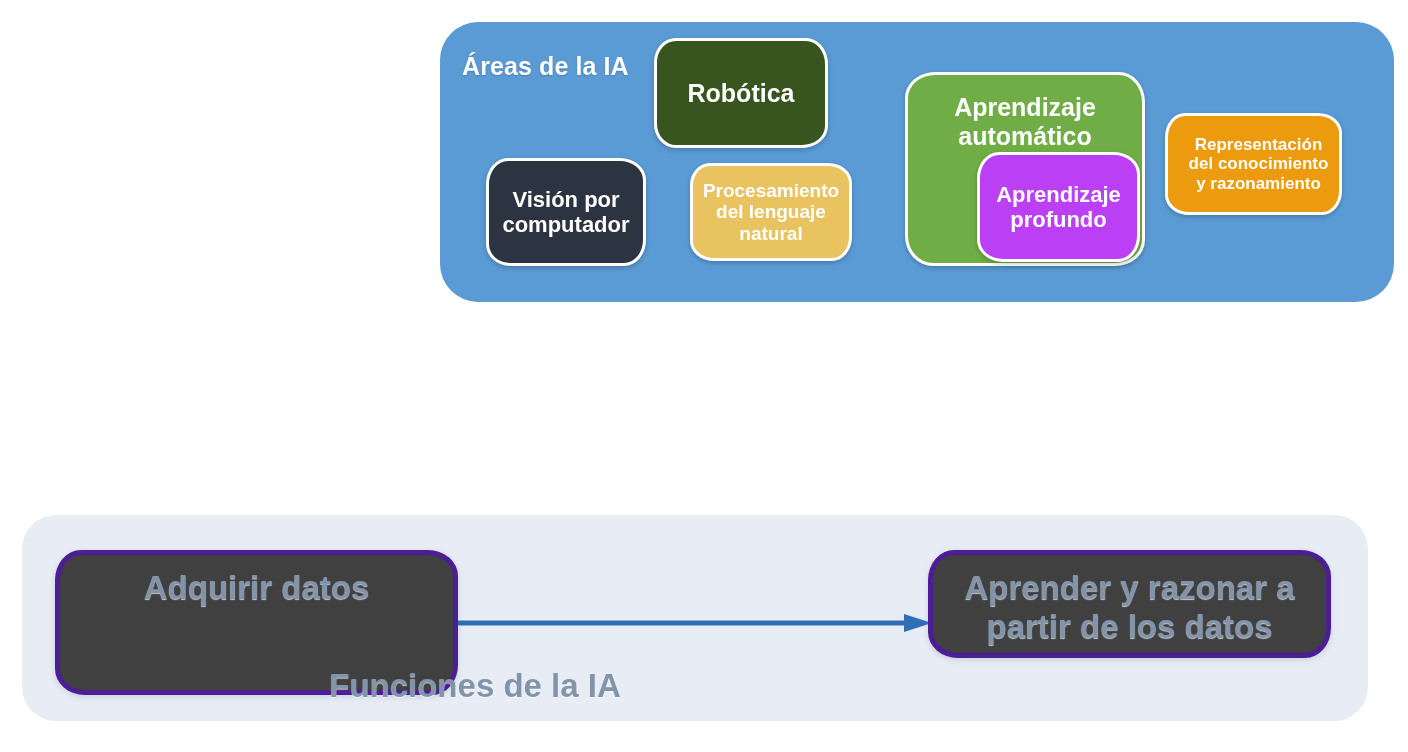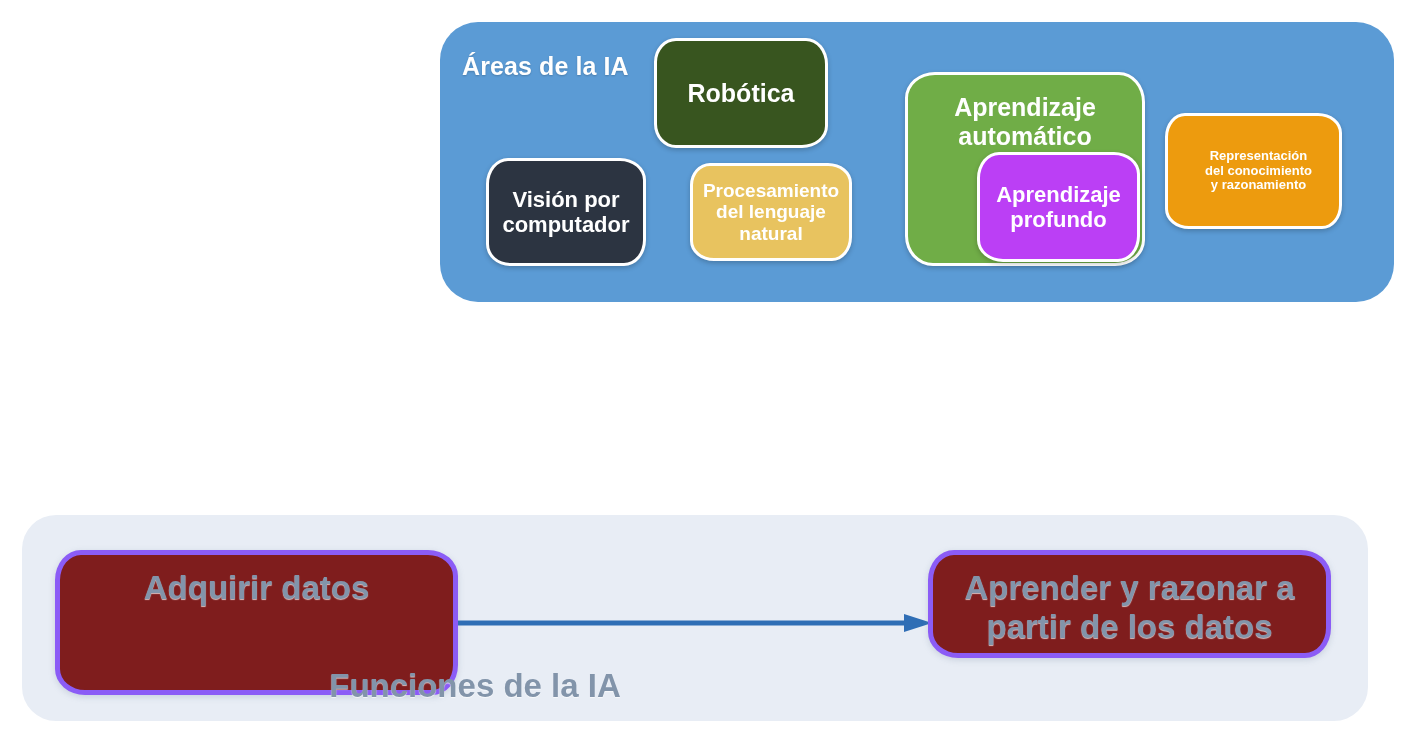--- a/index.html
+++ b/index.html
@@ -118,44 +118,44 @@
     font-size: 22px;
     align-items: center;
     padding-top: 4px;
   }
 
   
   .node-krr {
     left: 725px;
     top: 91px;
     width: 177px;
-    height: 116px;
+    height: 102px;
     background: #ed9b0e;
     border-radius: 20px 24px 20px 24px / 24px 20px 24px 20px;
-    font-size: 13px;
+    font-size: 17px;
     padding-left: 16px;
   }
 
   .node span { display: block; width: 100%; }
 
   
   .funciones-panel {
     position: absolute;
     left: 22px;
     top: 515px;
     width: 1346px;
     height: 206px;
     background: #e8edf5;
     border-radius: 34px;
   }
 
   .fbox {
     position: absolute;
-    border: 5px solid #8b5cf6;
-    background: #7f1d1d;
+    border: 5px solid #4c1d95;
+    background: #404040;
     border-radius: 26px 30px 26px 30px / 30px 26px 30px 26px;
     display: flex;
     align-items: flex-start;
     justify-content: center;
     box-shadow: 0 2px 6px rgba(120,135,160,0.28);
   }
 
   .fbox-text {
     font-size: 33px;
     font-weight: bold;

